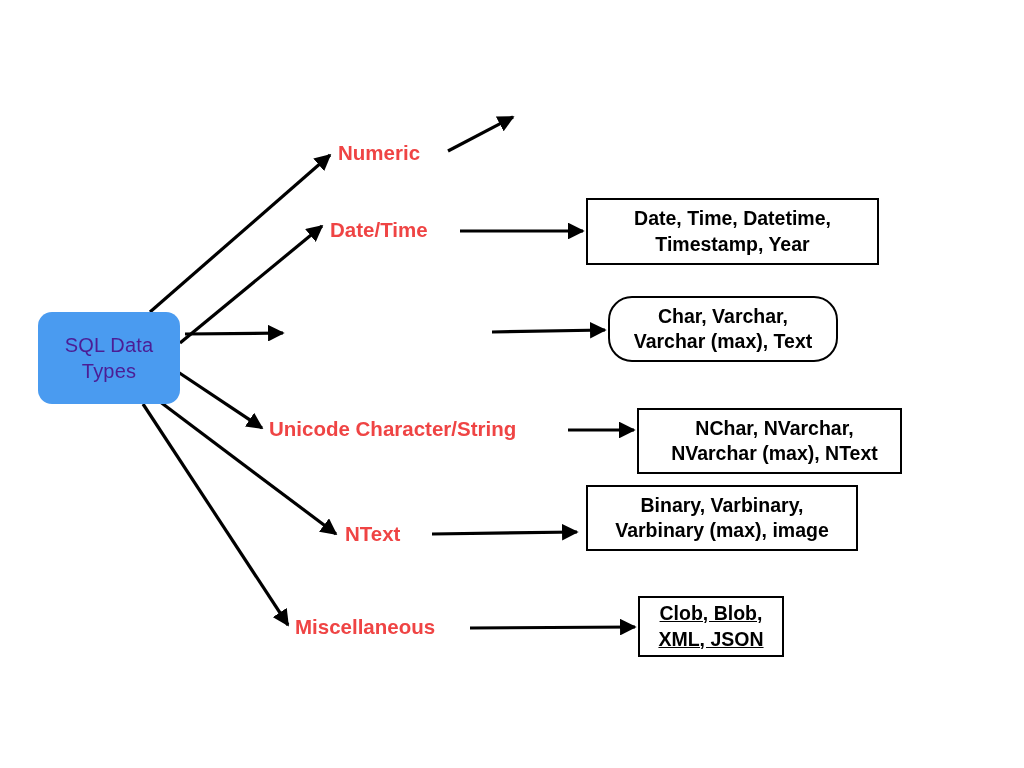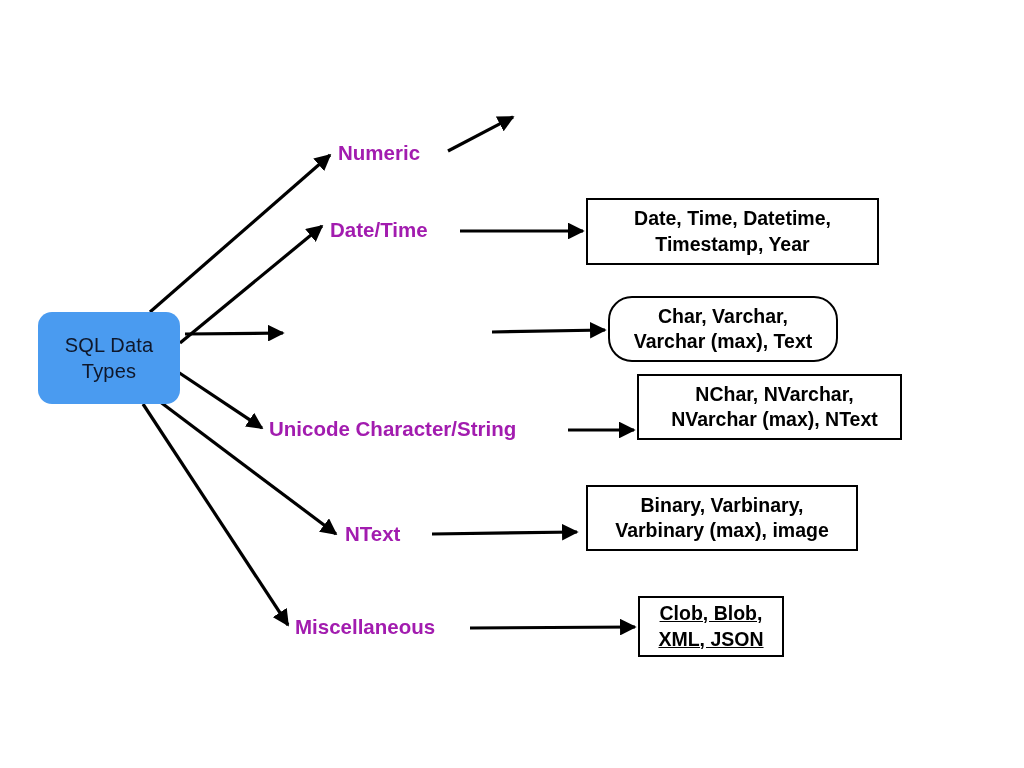--- a/index.html
+++ b/index.html
@@ -34,32 +34,32 @@
     left: 38px;
     top: 312px;
     width: 142px;
     height: 92px;
     background: #4a9bf0;
     border-radius: 14px;
     display: flex;
     align-items: center;
     justify-content: center;
     text-align: center;
-    color: #0f172a;
+    color: #4c1d95;
     font-size: 20px;
     font-weight: 400;
     line-height: 1.3;
     letter-spacing: 0.2px;
   }
 
   
   .cat-label {
     position: absolute;
     font-weight: bold;
-    color: #a21caf;
+    color: #ef4444;
     font-size: 20.5px;
     white-space: nowrap;
     line-height: 1;
   }
 
   
   .detail-box {
     position: absolute;
     border: 2px solid #000000;
     background: #ffffff;
@@ -123,21 +123,21 @@
 
   <div class="cat-label" style="left:295px; top:617px;">Miscellaneous</div>
 
 
   <div class="detail-box" style="left:586px; top:198px; width:293px; height:67px;">Date, Time, Datetime,
 Timestamp, Year</div>
 
   <div class="detail-box" style="left:608px; top:296px; width:230px; height:66px;border-radius:24px;">Char, Varchar,
 Varchar (max), Text</div>
 
-  <div class="detail-box" style="left:637px; top:374px; width:265px; height:66px;padding-left:16px;">NChar, NVarchar,
+  <div class="detail-box" style="left:637px; top:408px; width:265px; height:66px;padding-left:16px;">NChar, NVarchar,
 NVarchar (max), NText</div>
 
   <div class="detail-box" style="left:586px; top:485px; width:272px; height:66px;">Binary, Varbinary,
 Varbinary (max), image</div>
 
   <div class="detail-box" style="left:638px; top:596px; width:146px; height:61px;text-decoration:underline;">Clob, Blob,
 XML, JSON</div>
 
 </div>
 

